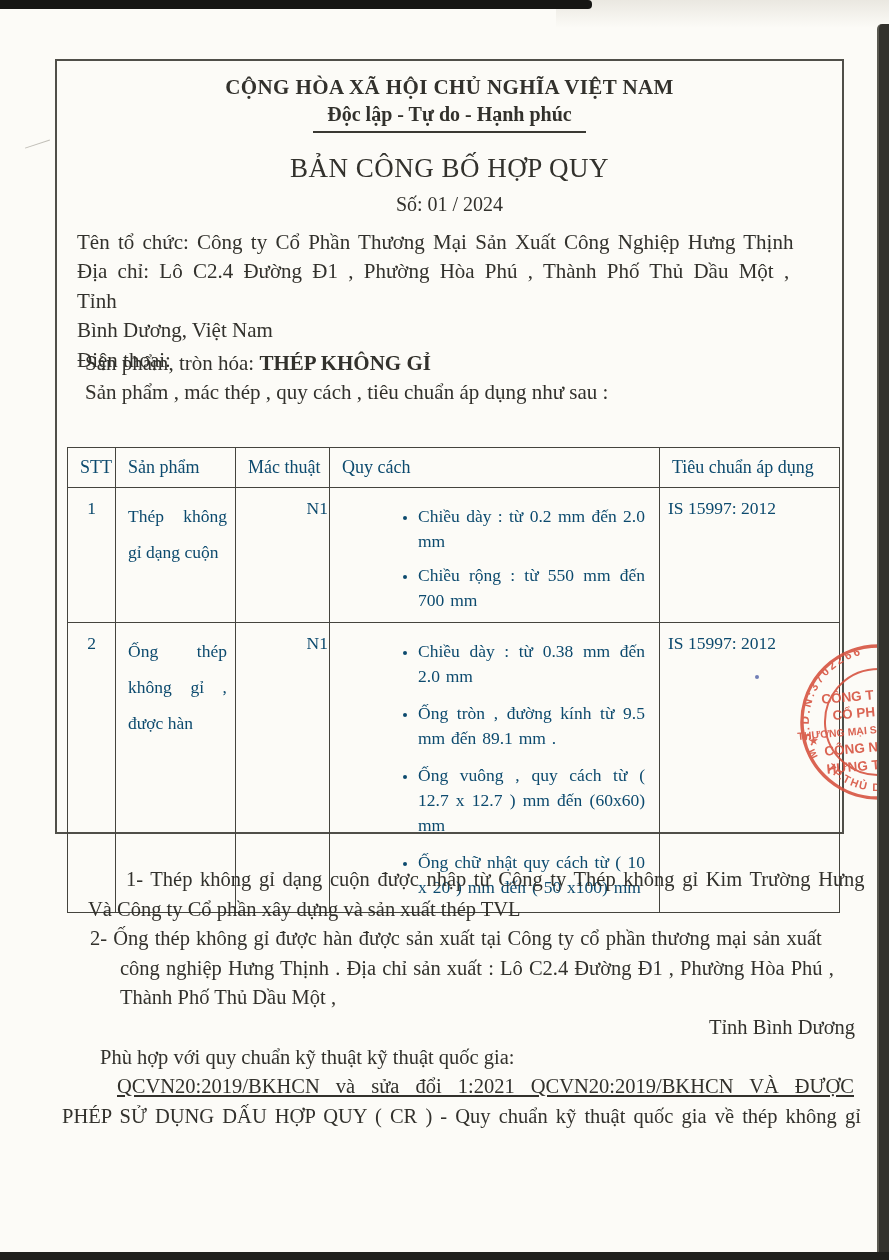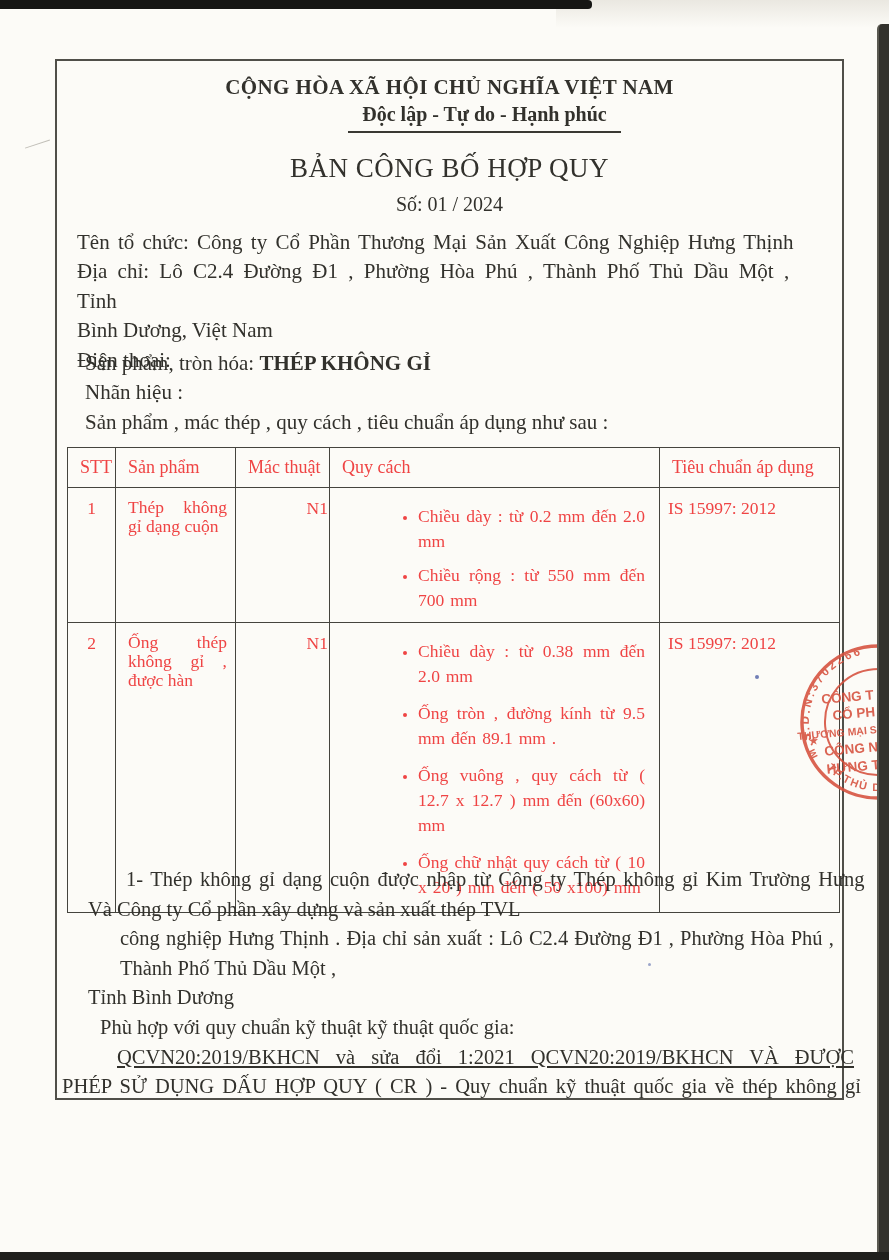--- a/index.html
+++ b/index.html
@@ -14,64 +14,64 @@
   
   .edge-top{position:absolute;left:0;top:0;width:592px;height:9px;background:#161614;border-radius:0 4px 4px 0;z-index:10;}
   .edge-top-wash{position:absolute;left:556px;top:0;width:333px;height:28px;background:linear-gradient(180deg,rgba(205,200,188,.38),rgba(205,200,188,0));z-index:2;}
   .edge-right{position:absolute;left:877px;top:24px;width:12px;height:1236px;background:#33322d;border-left:2px solid #5a5951;border-radius:5px 0 0 0;z-index:10;}
   .edge-bottom{position:absolute;left:0;top:1252px;width:889px;height:8px;background:#20201d;z-index:10;}
   .pencil-mark{position:absolute;left:22px;top:128px;width:26px;height:16px;z-index:1;
     border-bottom:1px solid rgba(120,115,105,.45);transform:rotate(-18deg);}
   .ink-speck{position:absolute;width:4px;height:4px;border-radius:50%;background:#4d5fa5;opacity:.8;z-index:4;}
 
   
-  .frame{position:absolute;left:55px;top:59px;width:789px;height:1041px;
+  .frame{position:absolute;left:55px;top:59px;width:789px;height:775px;
     border:2px solid #504f49;box-sizing:border-box;background:transparent;}
 
   .republic{position:absolute;left:0;top:14px;width:100%;text-align:center;
     font-size:21px;font-weight:bold;letter-spacing:.4px;}
-  .motto-wrap{position:absolute;left:0;top:42px;width:100%;text-align:center;padding-left:35px;}
+  .motto-wrap{position:absolute;left:0;top:42px;width:100%;text-align:center;}
   .motto{display:inline-block;font-size:20px;font-weight:bold;
     border-bottom:2px solid #3a3933;padding:0 14px 5px 14px;}
   .doc-title{position:absolute;left:0;top:92px;width:100%;text-align:center;
     font-size:27px;font-weight:normal;letter-spacing:.5px;}
   .doc-number{position:absolute;left:0;top:132px;width:100%;text-align:center;font-size:20px;}
 
   .intro{position:absolute;left:20px;top:167px;width:760px;font-size:21px;line-height:29.4px;}
   .intro .ws1{word-spacing:3px;}
   .intro .ws2{word-spacing:5px;}
   .product-block{position:absolute;left:28px;top:288px;width:752px;font-size:21px;line-height:29.4px;}
   .bold{font-weight:bold;}
 
   
   table.spec{position:absolute;left:10px;top:386px;width:772px;
-    border-collapse:collapse;table-layout:fixed;font-size:17.5px;color:#ef4444;font-family:Liberation Serif, serif;}
+    border-collapse:collapse;table-layout:fixed;font-size:17.5px;color:#0c4a6e;font-family:Liberation Serif, serif;}
   table.spec th,table.spec td{border:1.8px solid #45443e;box-sizing:border-box;}
   table.spec th{font-weight:normal;text-align:left;height:40px;vertical-align:middle;padding:0 0 0 12px;font-size:18px;}
   th.th-stt{text-align:center;padding:0;}
   table.spec td{vertical-align:top;padding-top:10px;}
   td.td-stt{text-align:center;padding-top:12px;}
-  td.td-sp{padding:12px 8px 0 12px;text-align:justify;line-height:19px;}
+  td.td-sp{padding:12px 8px 0 12px;text-align:justify;line-height:36px;}
   td.td-mac{text-align:right;padding-top:12px;}
   td.td-qc{padding:6px 0 0 0;}
   td.td-qc ul{margin:6px 0 0 0;padding:0 14px 0 88px;}
   td.td-qc li{margin-bottom:9px;text-align:justify;line-height:25px;word-spacing:1.5px;}
   td.td-qc li::marker{font-size:13px;}
   tr.r2 td.td-qc li{margin-bottom:12px;}
   td.td-tc{padding:12px 4px 0 8px;}
 
   
   .notes{position:absolute;left:55px;top:865px;width:800px;font-size:20.5px;line-height:29.6px;z-index:3;}
   .note{white-space:nowrap;}
   .nl0{margin-left:71px;word-spacing:2.5px;}
   .nl1{margin-left:33px;}
   .nl2{margin-left:35px;word-spacing:1px;}
   .nl3{margin-left:65px;word-spacing:1px;}
   .nl4{margin-left:65px;}
-  .nl5{margin-left:33px;}
+  .nl5{margin-left:33px;text-align:right;}
   .nl6{margin-left:45px;}
   .nl7{margin-left:62px;width:737px;white-space:normal;text-align:justify;text-align-last:justify;text-decoration:underline;}
   .nl8{margin-left:7px;word-spacing:3px;}
 
   
   svg.stamp{position:absolute;left:753px;top:597px;z-index:5;opacity:.88;}
   .stamp .ring{fill:none;stroke:#d6503d;}
   .stamp text{fill:#d6503d;font-family:"Liberation Sans","DejaVu Sans",sans-serif;font-weight:bold;}
   .stamp .ring-top{font-size:11.5px;letter-spacing:2.5px;}
   .stamp .ring-bottom{font-size:11px;letter-spacing:1.5px;}
@@ -99,21 +99,20 @@
 
     <div class="intro">
       <div class="ws1">Tên tổ chức: Công ty Cổ Phần Thương Mại Sản Xuất Công Nghiệp Hưng Thịnh</div>
       <div class="ws2">Địa chỉ: Lô C2.4 Đường Đ1 , Phường Hòa Phú , Thành Phố Thủ Dầu Một , Tỉnh</div>
       <div>Bình Dương, Việt Nam</div>
       <div>Điện thoại:</div>
     </div>
 
     <div class="product-block">
       <div><span>Sản phẩm, tròn hóa: </span><span class="bold">THÉP KHÔNG GỈ</span></div>
-      <div>Nhãn hiệu :</div>
       <div>Sản phẩm , mác thép , quy cách , tiêu chuẩn áp dụng như sau :</div>
     </div>
 
     <table class="spec">
       <colgroup>
         <col style="width:48px">
           <col style="width:120px">
           <col style="width:94px">
         <col style="width:330px">
           <col style="width:180px">
@@ -154,20 +153,21 @@
           </td>
           <td class="td-tc">IS 15997: 2012</td>
         </tr>
       </tbody>
     </table>
   </div>
 
   <div class="notes">
     <div class="note nl0">1- Thép không gỉ dạng cuộn được nhập từ Công ty Thép không gỉ Kim Trường Hưng</div>
     <div class="note nl1">Và Công ty Cổ phần xây dựng và sản xuất thép TVL</div>
+    <div class="note nl2">2- Ống thép không gỉ được hàn được sản xuất tại Công ty cổ phần thương mại sản xuất</div>
     <div class="note nl3">công nghiệp Hưng Thịnh . Địa chỉ sản xuất : Lô C2.4 Đường Đ1 , Phường Hòa Phú ,</div>
     <div class="note nl4">Thành Phố Thủ Dầu Một ,</div>
     <div class="note nl5">Tỉnh Bình Dương</div>
     <div class="note nl6">Phù hợp với quy chuẩn kỹ thuật kỹ thuật quốc gia:</div>
     <div class="note nl7">QCVN20:2019/BKHCN và sửa đổi 1:2021 QCVN20:2019/BKHCN VÀ ĐƯỢC</div>
     <div class="note nl8">PHÉP SỬ DỤNG DẤU HỢP QUY ( CR ) -  Quy chuẩn kỹ thuật quốc gia về thép không gỉ</div>
   </div>
 
   <svg class="stamp" width="250" height="250" viewBox="0 0 250 250">
     <g transform="rotate(-5 125 125)">

